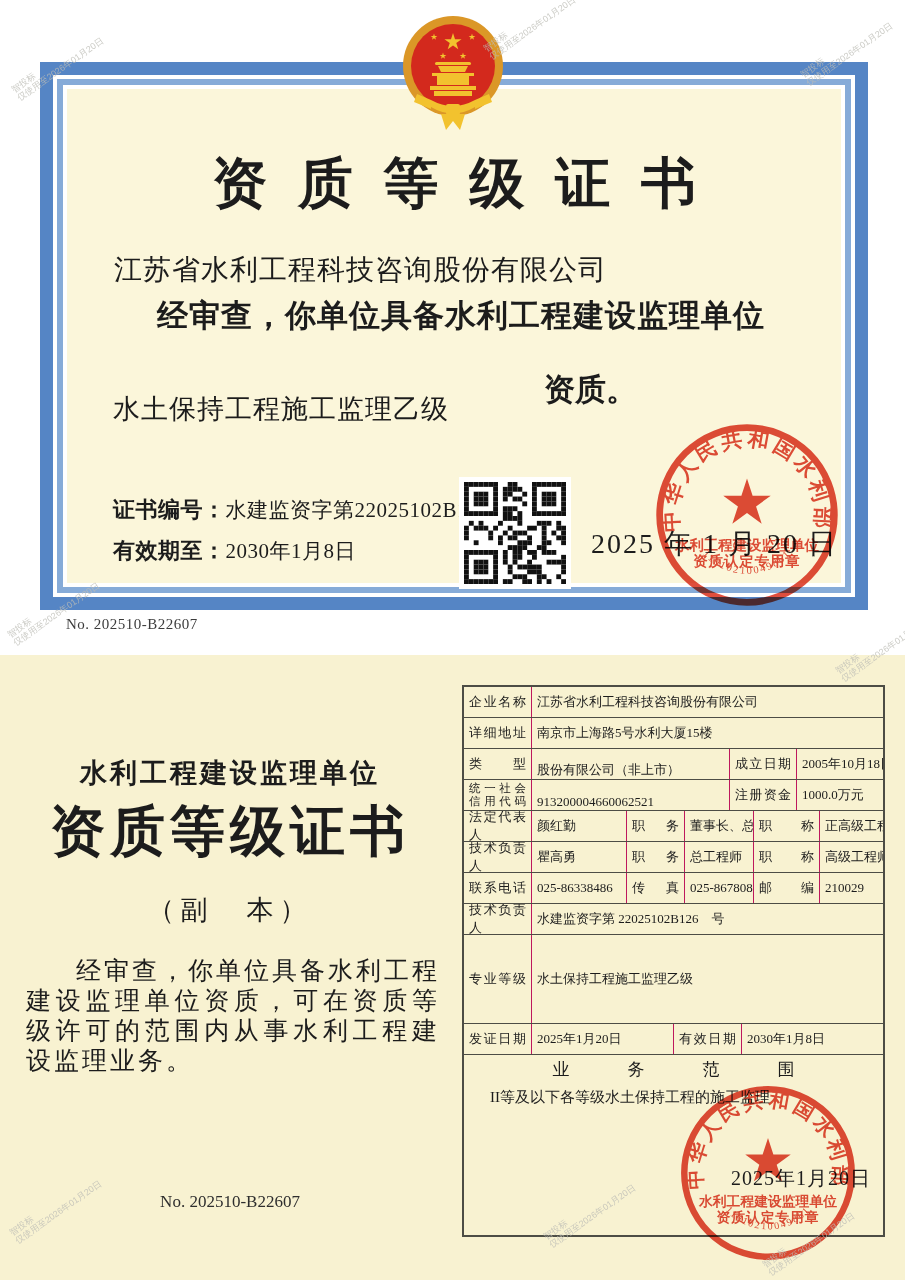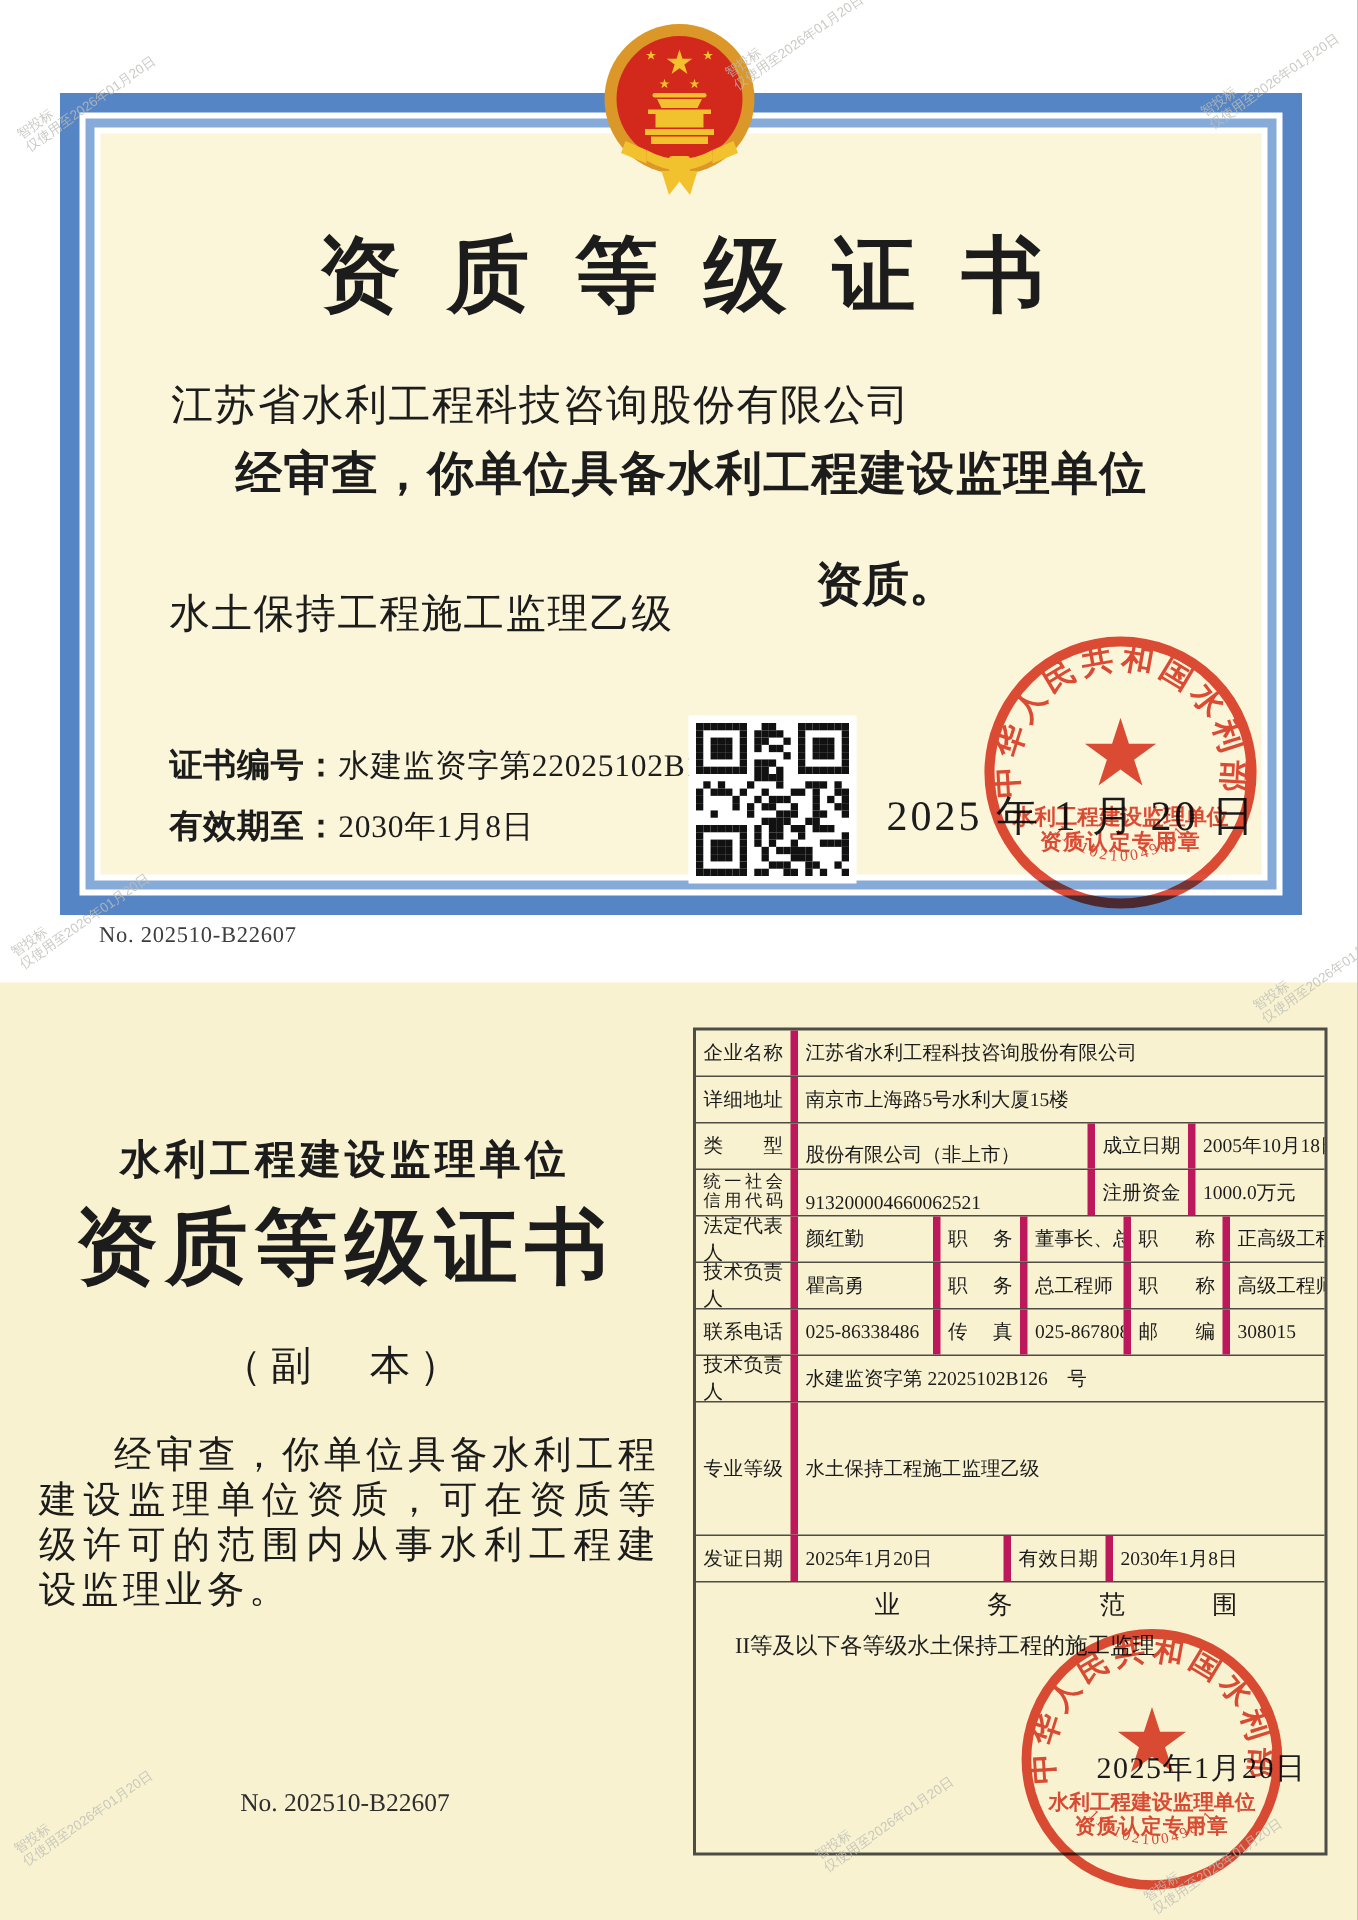--- a/index.html
+++ b/index.html
@@ -54,31 +54,31 @@
            letter-spacing:3px;text-align:justify;text-indent:2em;}
   .dl-issuer{position:absolute;top:500px;left:0;width:460px;text-align:center;
              font-size:25px;font-weight:bold;letter-spacing:2px;}
   .dl-serial{position:absolute;top:537px;left:0;width:460px;text-align:center;font-size:17px;color:#2e2e2e;}
 
   
   .info-table{position:absolute;left:462px;top:30px;width:423px;height:552px;
               border:2px solid #4d4d45;display:flex;flex-direction:column;}
   .tr{display:flex;border-bottom:1px solid #4d4d45;height:31px;flex:none;}
   .tr.h-grade{height:89px;}
-  .c{border-right:5px solid #be185d;display:flex;align-items:center;overflow:hidden;}
+  .c{border-right:1px solid #be185d;display:flex;align-items:center;overflow:hidden;}
   .c:last-child{border-right:none;}
   .grow{flex:1;}
   .w68{width:68px;} .w95{width:95px;} .w58{width:58px;} .w69{width:69px;} .w66{width:66px;}
   .w198{width:198px;align-items:flex-end;} .w67{width:67px;} .w142{width:142px;}
   .l span{display:block;width:100%;padding:0 5px;font-size:13px;
           text-align:justify;text-align-last:justify;}
   .l.small span{font-size:11.5px;line-height:13px;letter-spacing:0;}
   .v span{display:block;padding:0 5px;font-size:13px;white-space:nowrap;}
   .tfoot{flex:1;position:relative;}
-  .scope-h{height:30px;line-height:30px;text-align:right;font-size:17px;
+  .scope-h{height:30px;line-height:30px;text-align:center;font-size:17px;
            letter-spacing:58px;text-indent:58px;white-space:nowrap;}
   .scope-text{padding-left:26px;font-size:15px;margin-top:3px;}
   .seal-bottom{position:absolute;left:212px;top:26px;width:184px;height:184px;z-index:20;}
   .dup-date{position:absolute;right:12px;top:110px;font-size:20px;letter-spacing:1px;}
 </style>
 </head>
 <body>
 
 <div class="page">
 
@@ -513,21 +513,21 @@
         <div class="c l w58">
             <span>传真</span>
           </div>
         <div class="c v w69">
             <span>025-86780812</span>
           </div>
         <div class="c l w66">
             <span>邮编</span>
           </div>
         <div class="c v grow">
-            <span>308015</span>
+            <span>210029</span>
           </div>
       </div>
 
       <div class="tr">
         <div class="c l w68">
             <span>技术负责人</span>
           </div>
         <div class="c v grow">
             <span>水建监资字第 22025102B126　号</span>
           </div>

